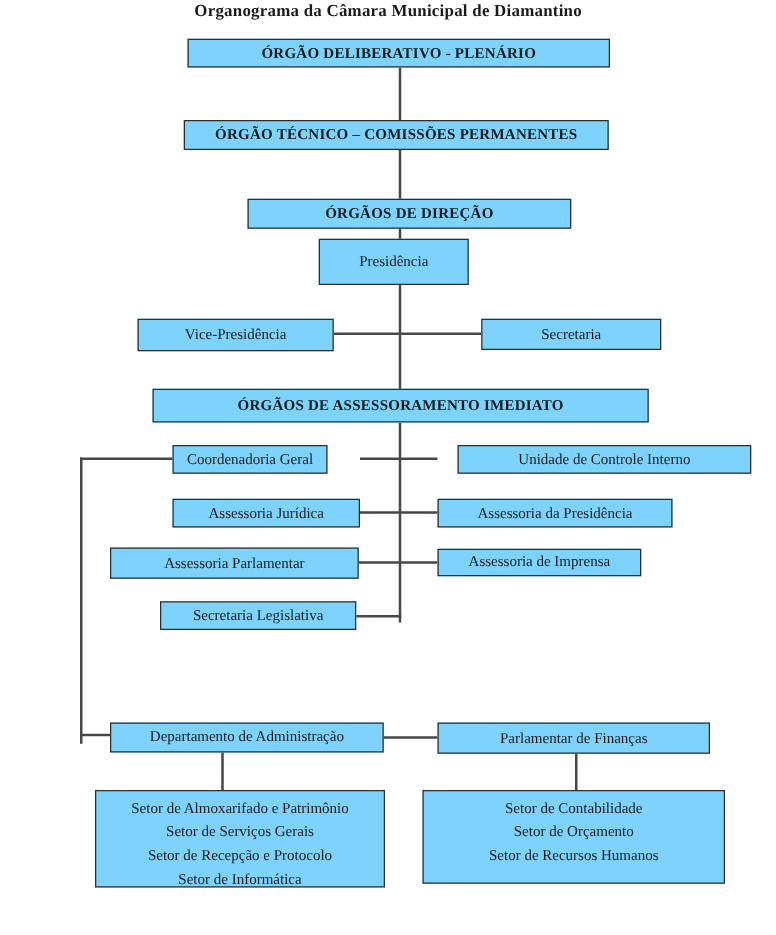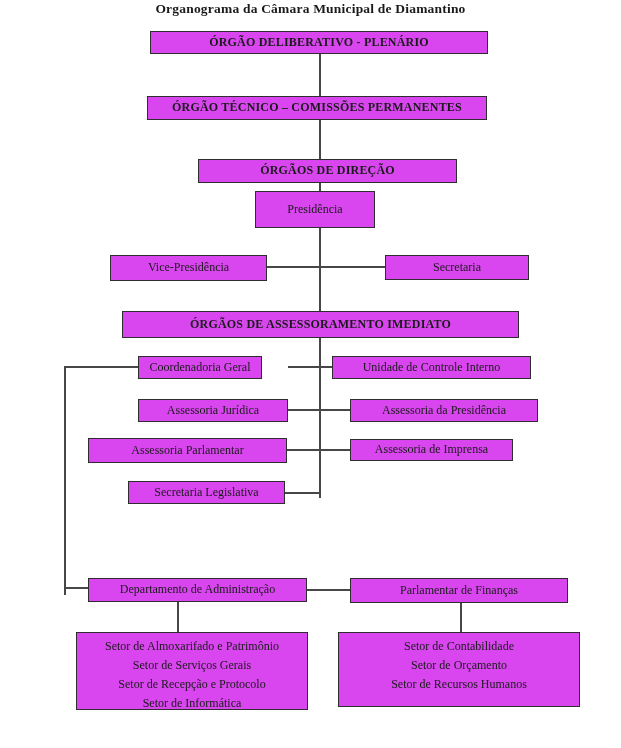--- a/index.html
+++ b/index.html
@@ -12,21 +12,21 @@
     overflow:hidden;
   }
   .title{
     position:absolute;left:0;top:1px;width:621px;
     text-align:center;font-size:13.5px;font-weight:bold;
     letter-spacing:.2px;
   }
   .node{
     position:absolute;
     border:1.2px solid #2e2e2e;
-    background:#d946ef;
+    background:#7dd3fc;
     display:flex;align-items:center;justify-content:center;
     font-size:12px;
     text-align:center;
     box-sizing:border-box;
     line-height:1.15;
     z-index:2;
   }
   .node.caps{font-weight:bold;letter-spacing:.2px;}
   .node.list{
     flex-direction:column;justify-content:flex-start;
@@ -38,21 +38,21 @@
 
   
   .b-deliberativo   {left:150px;top:31px; width:338px;height:23px;}
   .b-tecnico        {left:147px;top:96px; width:340px;height:24px;}
   .b-direcao        {left:198px;top:159px;width:259px;height:24px;}
   .b-presidencia    {left:255px;top:191px;width:120px;height:37px;}
   .b-vice           {left:110px;top:255px;width:157px;height:26px;}
   .b-secretaria     {left:385px;top:255px;width:144px;height:25px;}
   .b-assessoramento {left:122px;top:311px;width:397px;height:27px;}
   .b-coordenadoria  {left:138px;top:356px;width:124px;height:23px;}
-  .b-controle       {left:332px;top:356px;width:199px;height:23px;}
+  .b-controle       {left:366px;top:356px;width:235px;height:23px;}
   .b-juridica       {left:138px;top:399px;width:150px;height:23px;}
   .b-ass-presidencia{left:350px;top:399px;width:188px;height:23px;}
   .b-parlamentar    {left:88px; top:438px;width:199px;height:25px;}
   .b-imprensa       {left:350px;top:439px;width:163px;height:22px;}
   .b-legislativa    {left:128px;top:481px;width:157px;height:23px;}
   .b-dep-admin      {left:88px; top:578px;width:219px;height:24px;}
   .b-dep-financas   {left:350px;top:578px;width:218px;height:25px;}
   .b-setores-admin  {left:76px; top:632px;width:232px;height:78px;}
   .b-setores-fin    {left:338px;top:632px;width:242px;height:75px;}
 

